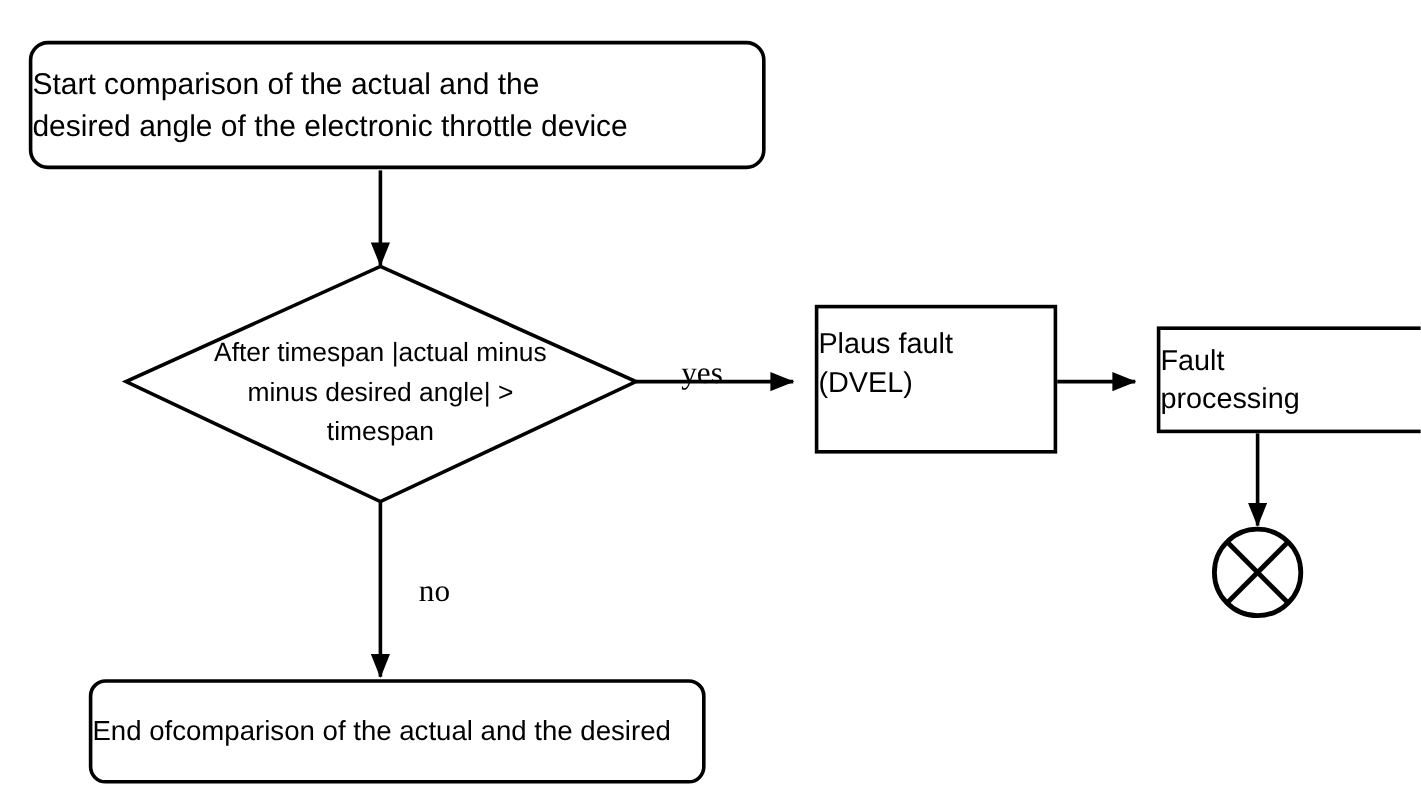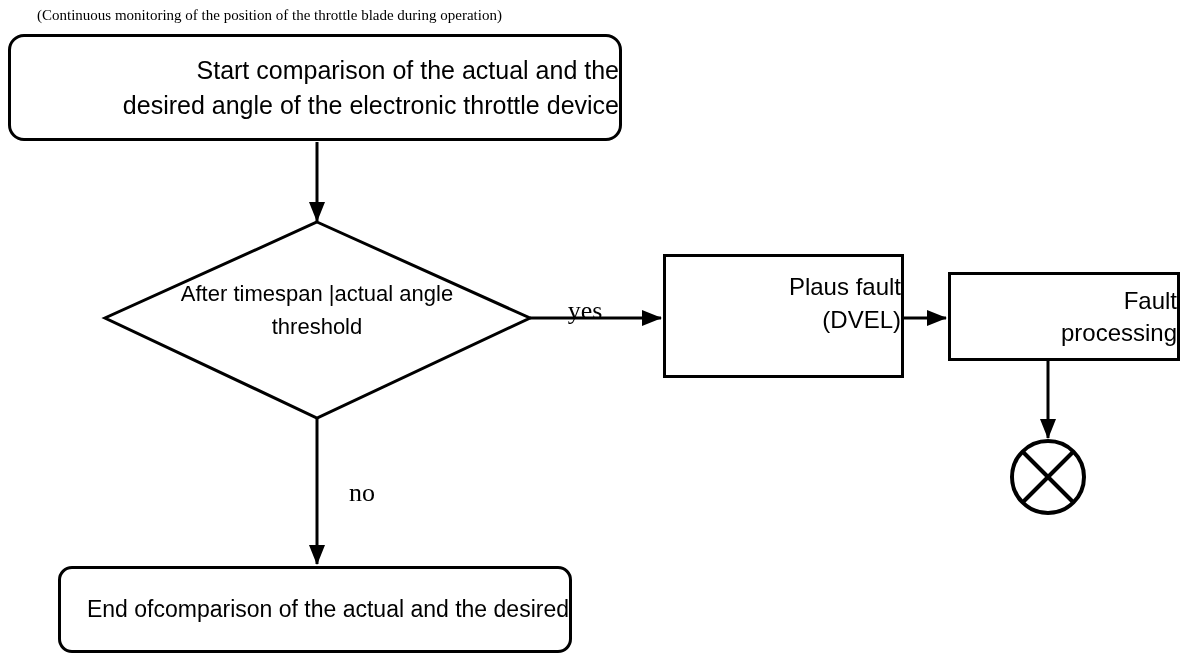--- a/index.html
+++ b/index.html
@@ -11,29 +11,29 @@
     font-family:"Liberation Sans", sans-serif; color:var(--ink);
   }
   .layer { position:absolute; left:0; top:0; }
   .caption {
     position:absolute; left:37px; top:7px; width:540px;
     font-family:"Liberation Serif", serif; font-size:15px; color:var(--ink);
     white-space:nowrap;
   }
   .node {
     position:absolute; border:3px solid var(--ink); background:var(--bg);
-    display:flex; flex-direction:column; align-items:flex-end; justify-content:center;
-    text-align:center; color:var(--ink);
+    display:flex; flex-direction:column; align-items:flex-start; justify-content:center;
+    text-align:center; color:var(--ink);margin-left:16px;
   }
   .node-start {
     left:8px; top:34px; width:614px; height:107px;
     border-radius:16px; font-size:25px; line-height:35px;
   }
   .node-plaus {
-    left:663px; top:254px; width:241px; height:124px;
+    left:663px; top:254px; width:202px; height:124px;
     justify-content:flex-start; padding-top:13px;
     font-size:24px; line-height:33px;
   }
   .node-fault {
     left:948px; top:272px; width:232px; height:89px;
     font-size:24px; line-height:32px;
   }
   .node-end {
     left:58px; top:566px; width:514px; height:87px;
     border-radius:14px; font-size:23px; line-height:31px;
@@ -73,30 +73,30 @@
 
     <line x1="317" y1="418" x2="317" y2="564" stroke="#000000" stroke-width="3" marker-end="url(#ah)"></line>
 
     <g>
       <circle cx="1048" cy="477" r="36" fill="#ffffff" stroke="#000000" stroke-width="4"></circle>
       <line x1="1022.5" y1="451.5" x2="1073.5" y2="502.5" stroke="#000000" stroke-width="4"></line>
       <line x1="1073.5" y1="451.5" x2="1022.5" y2="502.5" stroke="#000000" stroke-width="4"></line>
     </g>
   </svg>
 
-  <div class="caption">(Continuous monitoring of the position of the throttle blade during operation)</div>
 
   <div class="node node-start">
     <div>Start comparison of the actual and the</div>
     <div>desired angle of the electronic throttle device</div>
   </div>
 
   <div class="decision-text">
-    <div>After timespan |actual angle</div>
-    <div>threshold</div>
+    <div>After timespan |actual minus</div>
+    <div>minus desired angle| &gt;</div>
+    <div>timespan</div>
   </div>
 
   <div class="edge-label edge-label-yes">yes</div>
 
   <div class="edge-label edge-label-no">no</div>
 
   <div class="node node-plaus">
     <div>Plaus fault</div>
     <div>(DVEL)</div>
   </div>

